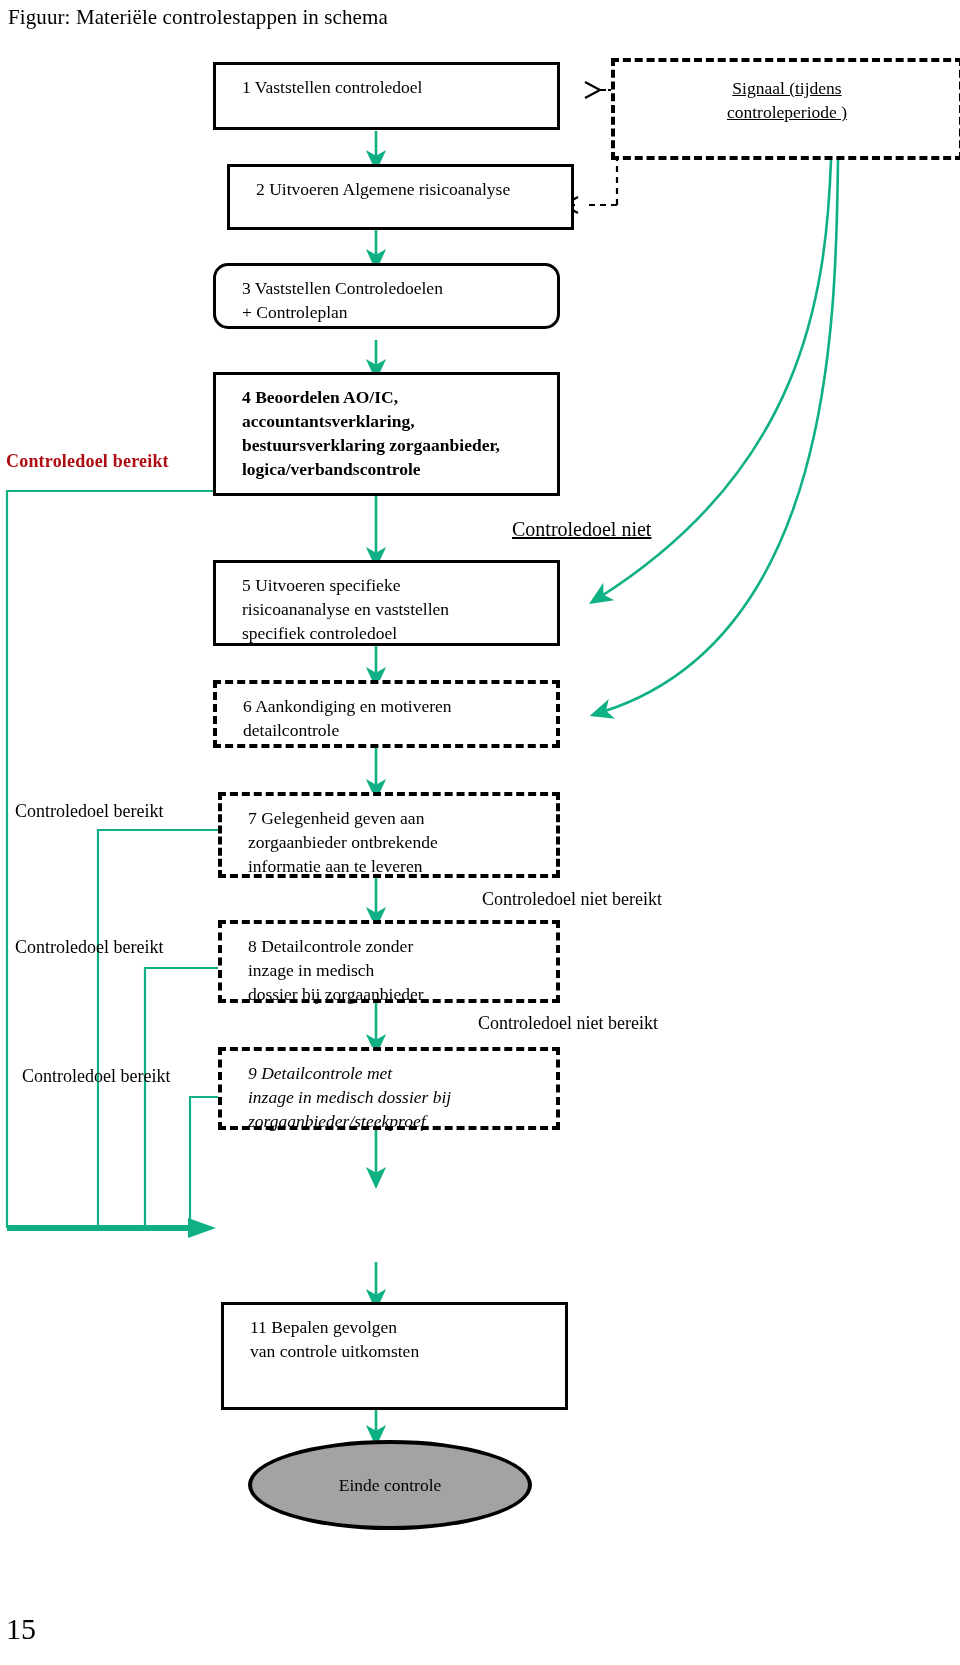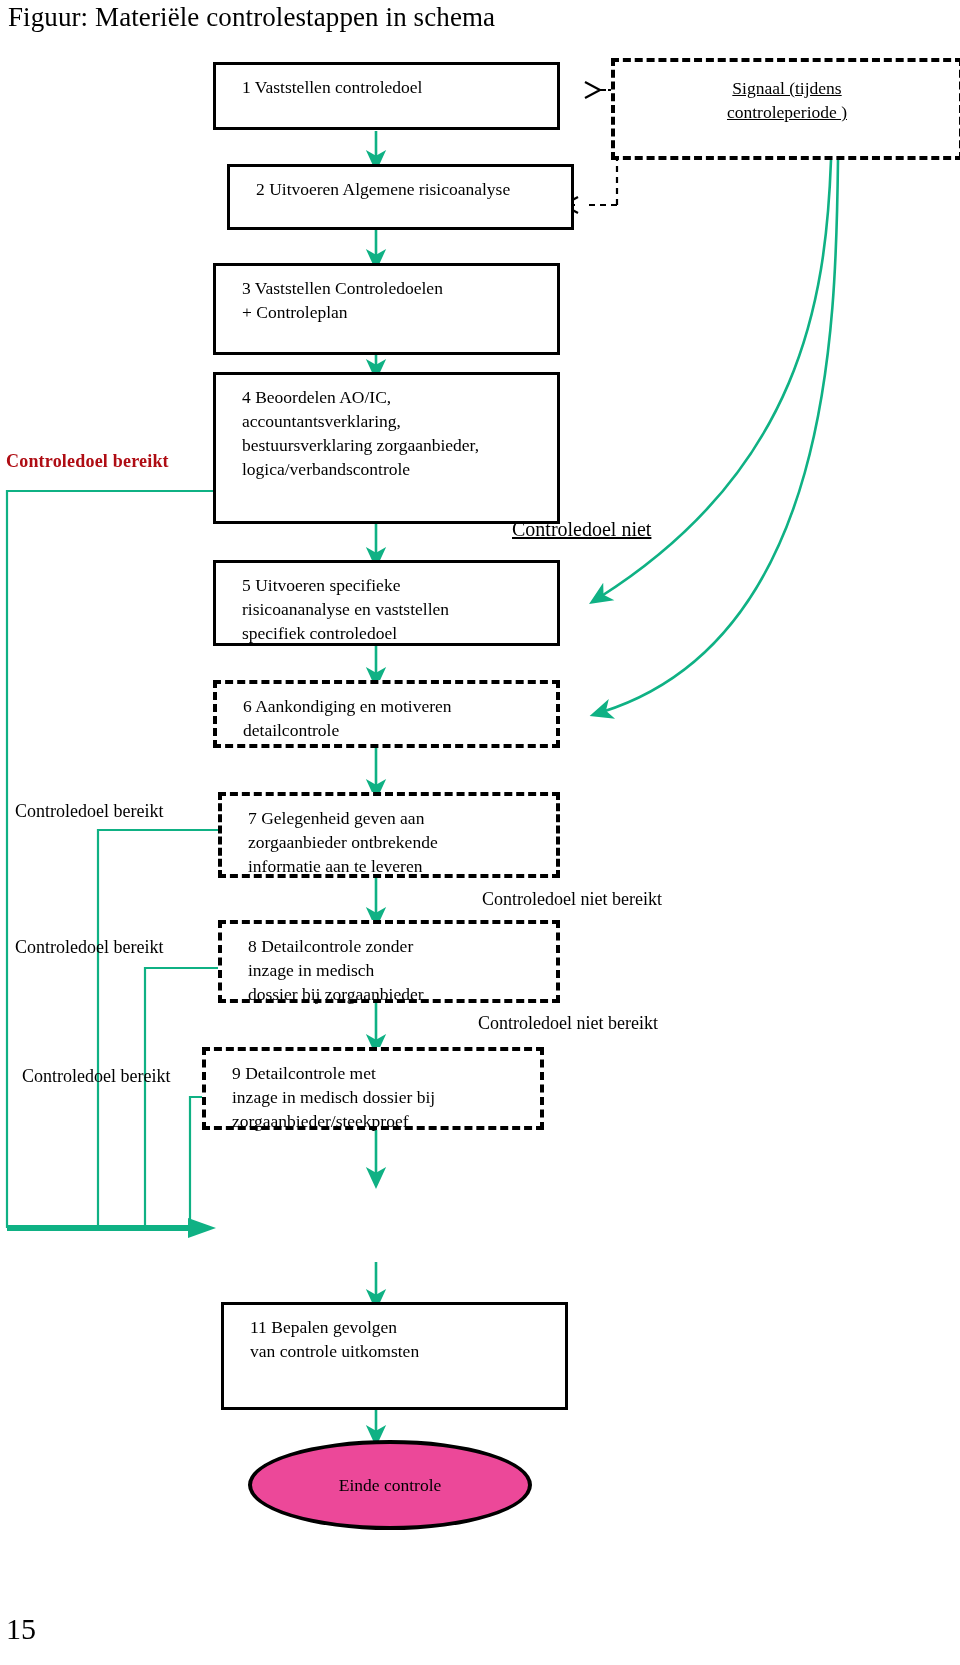--- a/index.html
+++ b/index.html
@@ -7,21 +7,21 @@
   body{
     width:960px;height:1665px;position:relative;overflow:hidden;
     font-family:"Liberation Serif","DejaVu Serif",serif;
     color:#000;
   }
   #stage{position:absolute;left:0;top:0;width:960px;height:1665px;}
 
   
   .fig-title{
     position:absolute;left:8px;top:2px;
-    font-size:27px;line-height:30px;
+    font-size:21px;line-height:30px;
     letter-spacing:.1px;
     white-space:nowrap;
   }
 
   
   .node{
     position:absolute;
     box-sizing:border-box;
     background:#ffffff;
     font-size:17.5px;
@@ -37,21 +37,21 @@
   .dashed{
     border:4px dashed #000;
   }
   .node.solid{box-shadow:0 0 0 0 #000;}
 
   
   .ellipse{
     position:absolute;
     border:4px solid #000;
     border-radius:50%;
-    background:#ec4899;
+    background:#a3a3a3;
     display:flex;align-items:center;justify-content:center;
     font-size:17.5px;
   }
 
   
   .label{
     position:absolute;
     font-size:18px;
     line-height:22px;
     white-space:nowrap;
@@ -139,26 +139,26 @@
   </svg>
 
   <div class="node solid" style="left:213px;top:62px;width:347px;height:68px;padding-left:24px;">
     <span class="txt">1 Vaststellen controledoel</span>
   </div>
 
   <div class="node solid" style="left:227px;top:164px;width:347px;height:66px;">
     <span class="txt">2 Uitvoeren Algemene   risicoanalyse</span>
   </div>
 
-  <div class="node solid" style="left:213px;top:263px;width:347px;height:92px;">
+  <div class="node solid" style="left:213px;top:263px;width:347px;height:66px;border-radius:15px;">
     <span class="txt">3 Vaststellen Controledoelen
 + Controleplan</span>
   </div>
 
-  <div class="node solid" style="left:213px;top:372px;width:347px;height:152px;">
+  <div class="node solid" style="left:213px;top:372px;width:347px;height:124px;font-weight:bold;">
     <span class="txt">4 Beoordelen AO/IC,
 accountantsverklaring,
 bestuursverklaring zorgaanbieder,
 logica/verbandscontrole</span>
   </div>
 
   <div class="node solid" style="left:213px;top:560px;width:347px;height:86px;">
     <span class="txt">5 Uitvoeren specifieke
 risicoananalyse en vaststellen
 specifiek controledoel</span>
@@ -174,21 +174,21 @@
 zorgaanbieder ontbrekende
 informatie aan te leveren</span>
   </div>
 
   <div class="node dashed" style="left:218px;top:920px;width:342px;height:83px;">
     <span class="txt">8 Detailcontrole zonder
  inzage in medisch
 dossier bij zorgaanbieder</span>
   </div>
 
-  <div class="node dashed" style="left:202px;top:1047px;width:342px;height:83px;">
+  <div class="node dashed" style="left:218px;top:1047px;width:342px;height:83px;font-style:italic;">
     <span class="txt">9 Detailcontrole met
 inzage in medisch dossier bij
 zorgaanbieder/steekproef</span>
   </div>
 
 
   <div class="node solid" style="left:221px;top:1302px;width:347px;height:108px;font-family:Liberation Serif, serif;">
     <span class="txt">11 Bepalen gevolgen
 van controle uitkomsten</span>
   </div>

